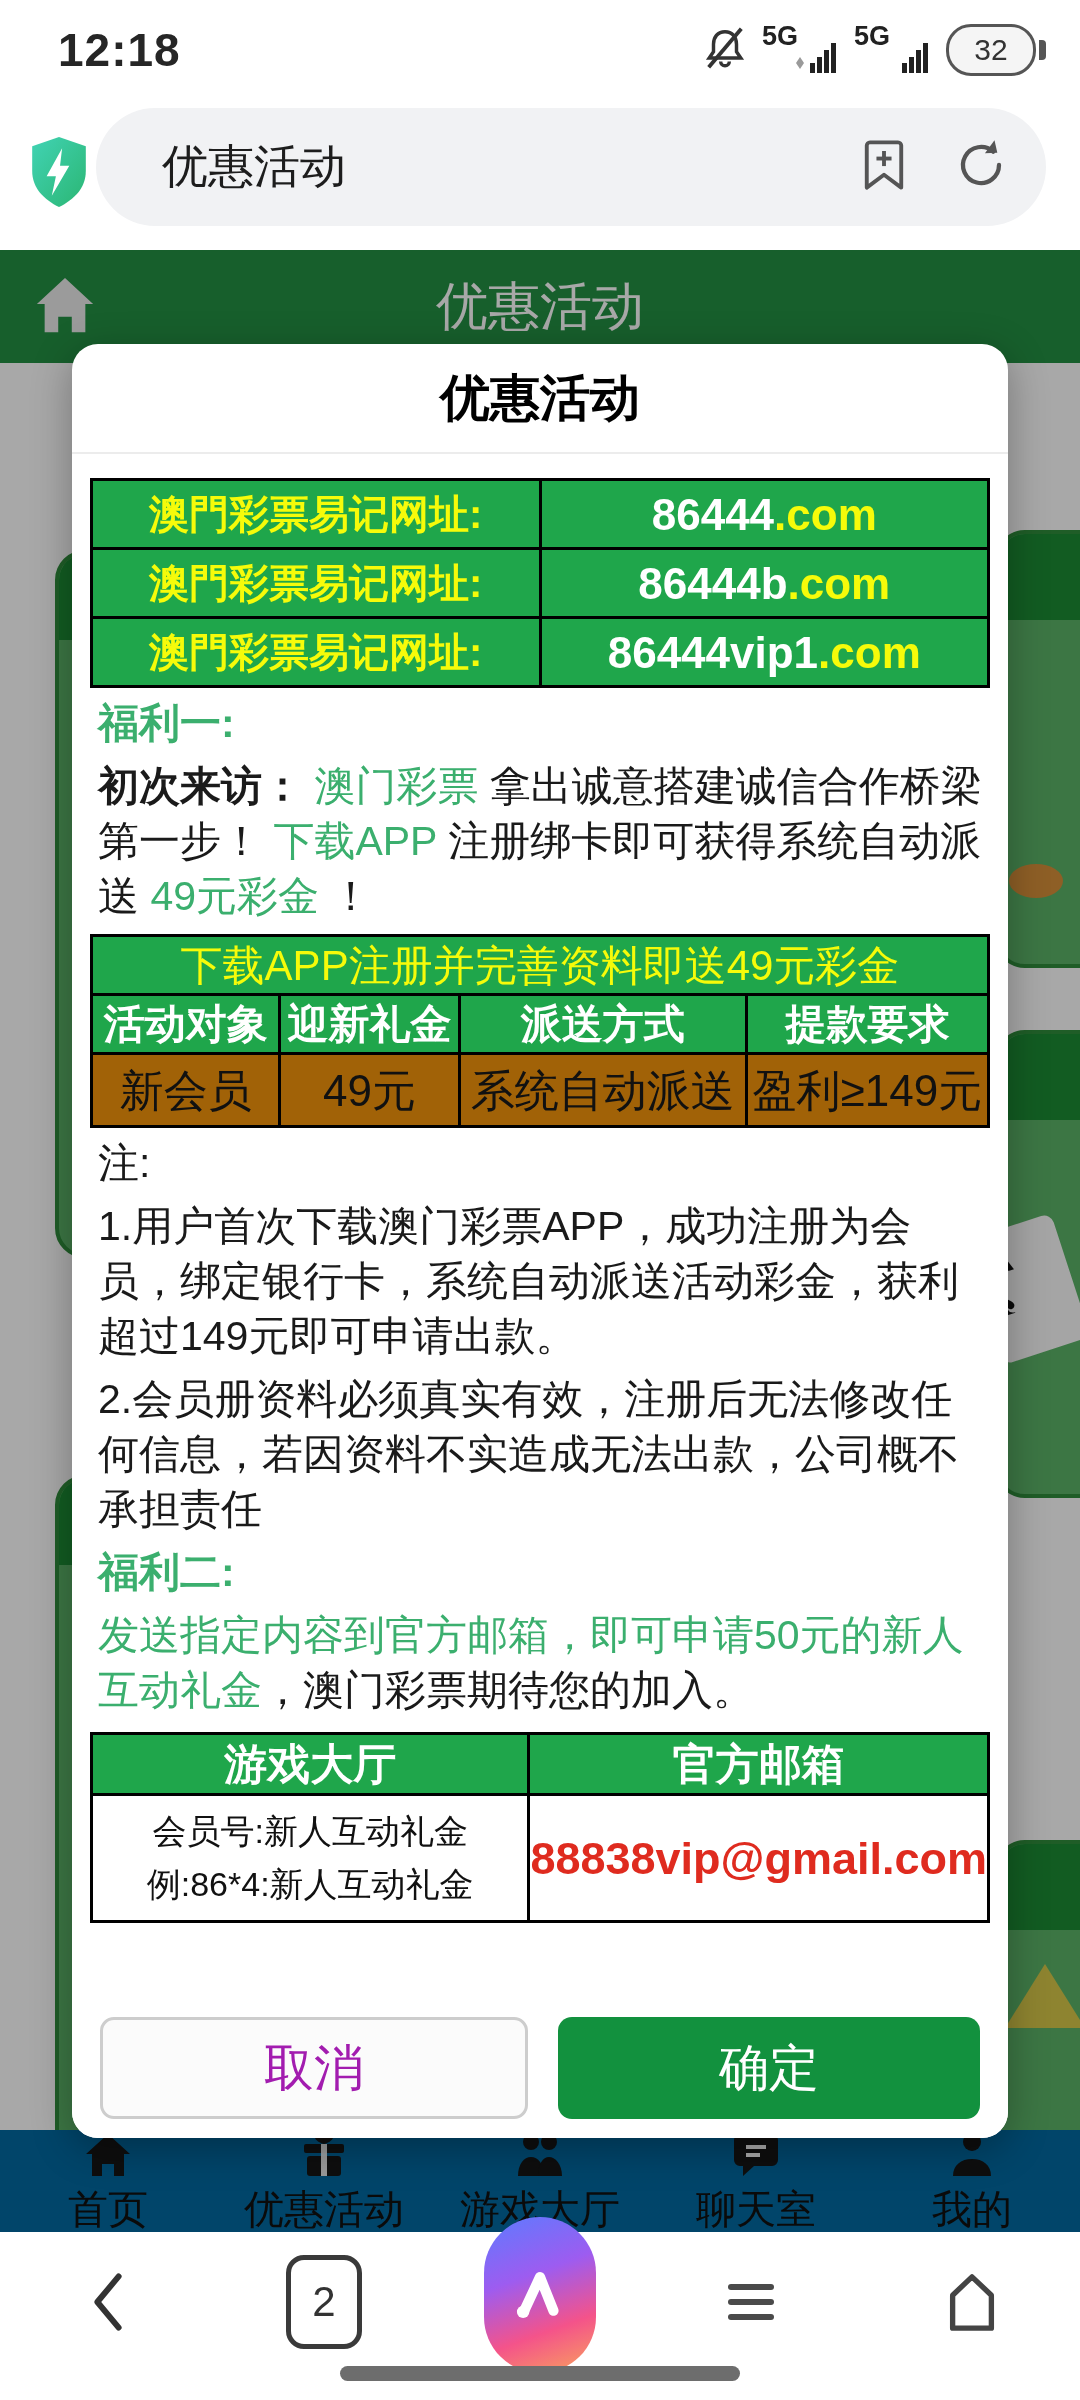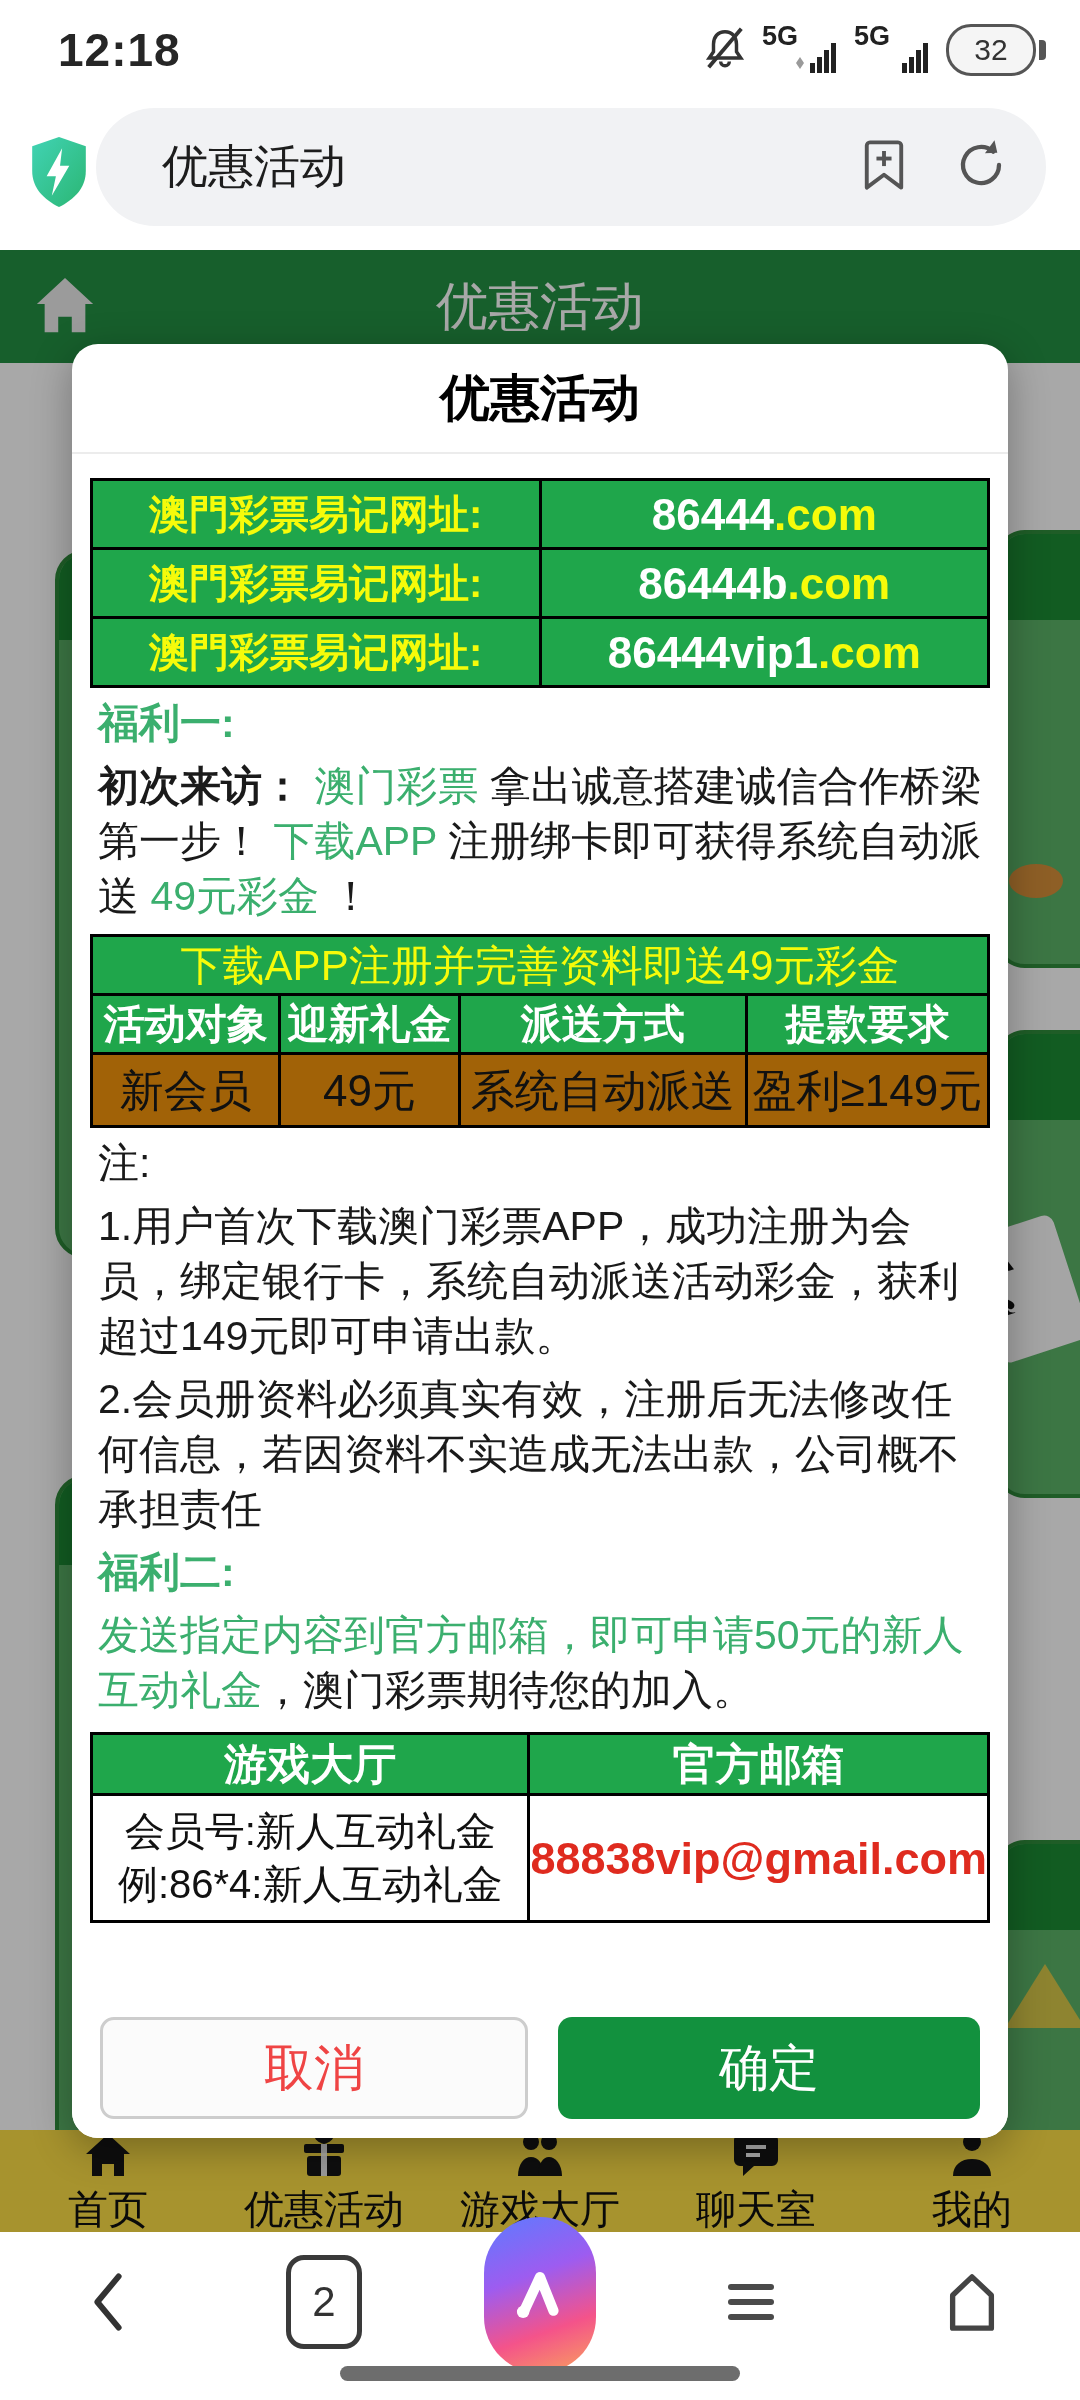--- a/index.html
+++ b/index.html
@@ -34,52 +34,52 @@
   .card{position:absolute;background:#5cb468;border:4px solid #2f8d3c;border-radius:30px;overflow:hidden;}
   .card .band{height:86px;background:#1c8c35;}
   .blob-red{position:absolute;left:18px;top:210px;width:56px;height:120px;background:#d43325;border-radius:14px;}
   .mini-card{position:absolute;left:-18px;top:190px;width:92px;height:130px;background:#fafafa;border-radius:10px;
              transform:rotate(-18deg);color:#111;font-size:40px;font-weight:700;padding:6px 0 0 12px;box-sizing:border-box;}
   .mini-card .suit{display:block;font-size:34px;margin-top:2px;color:#111;}
   .tri-yellow{position:absolute;left:6px;top:120px;width:0;height:0;border-left:40px solid transparent;
               border-right:40px solid transparent;border-bottom:64px solid #d8c94a;}
   .dot-orange{position:absolute;left:10px;top:330px;width:54px;height:34px;background:#d8903a;border-radius:50%;}
   
-  .bottom-nav{position:absolute;left:0;right:0;top:1880px;height:102px;background:#fde047;display:flex;}
+  .bottom-nav{position:absolute;left:0;right:0;top:1880px;height:102px;background:#0369a1;display:flex;}
   .bn-item{flex:1;display:flex;flex-direction:column;align-items:center;justify-content:flex-start;padding-top:2px;}
   .bn-item svg{flex:0 0 auto;}
   .bn-label{font-size:40px;color:#101010;margin-top:4px;}
   .dim{position:absolute;inset:0;background:rgba(0,0,0,0.34);z-index:5;}
   
   .modal{position:absolute;left:72px;top:94px;width:936px;height:1794px;background:#fff;border-radius:26px;
          z-index:10;display:flex;flex-direction:column;overflow:hidden;box-shadow:0 10px 40px rgba(0,0,0,0.3);}
   .modal-header{flex:0 0 108px;display:flex;align-items:center;justify-content:center;border-bottom:2px solid #ececec;}
   .modal-title{font-size:50px;font-weight:700;color:#000;}
   .modal-content{flex:1 1 auto;overflow:hidden;padding:22px 18px 0;font-size:41px;line-height:55px;color:#1a1a1a;}
   .modal-footer{flex:0 0 140px;display:flex;align-items:center;gap:30px;padding:0 28px;background:#fff;}
   .btn{flex:1;height:102px;border-radius:14px;display:flex;align-items:center;justify-content:center;
        font-size:50px;cursor:pointer;box-sizing:border-box;}
-  .btn-cancel{background:#fbfbfb;border:3px solid #cdcdcd;color:#ef4444;}
+  .btn-cancel{background:#fbfbfb;border:3px solid #cdcdcd;color:#a21caf;}
   .btn-confirm{background:#12913E;color:#fff;}
   
   table{width:100%;border-collapse:collapse;border:3px solid #000;}
   td,th{border:3px solid #000;text-align:center;padding:0;}
   .t1{margin:2px 0 8px;}
   .t1 td{height:66px;background:#1FA64B;}
   .t1 .lbl{width:50%;color:#F6FB0A;font-weight:700;font-size:40px;}
   .t1 .url{color:#fff;font-weight:700;font-size:44px;}
   .t1 .tld{color:#F6FB0A;}
   .t2{margin:10px 0 6px;}
   .t2 .t2-title{height:56px;background:#1FA64B;color:#F6FB0A;font-weight:400;font-size:42px;}
   .t2 th{height:56px;background:#1FA64B;color:#fff;font-weight:700;font-size:41px;}
   .t2 td{height:70px;background:#a16207;color:#111;font-size:44px;}
   .c1{width:21%;} .c2{width:20%;} .c3{width:32%;} .c4{width:27%;}
   .t3{margin:14px 0 8px;}
   .t3 th{height:58px;background:#1FA64B;color:#fff;font-weight:700;font-size:43px;width:50%;}
-  .t3 .spec{font-size:40px;line-height:53px;color:#111;height:124px;}
+  .t3 .spec{font-size:34px;line-height:53px;color:#111;height:124px;}
   .t3 .mail{color:#DF2B1F;font-weight:700;font-size:45px;}
   
   .grn{color:#3BAF6E;} .bold{font-weight:700;} .blk{color:#1a1a1a;}
   .h-green{color:#3BAF6E;font-weight:700;}
   p{margin:8px;}
   
   .browser-bar{position:absolute;left:0;right:0;top:2232px;height:168px;background:#fff;z-index:20;
                display:flex;align-items:flex-start;justify-content:space-around;padding-top:10px;box-sizing:border-box;}
   .bb-slot{width:120px;height:120px;display:flex;align-items:center;justify-content:center;}
   .tab-box{width:66px;height:84px;border:5px solid #3a3a3a;border-radius:18px;display:flex;align-items:center;

